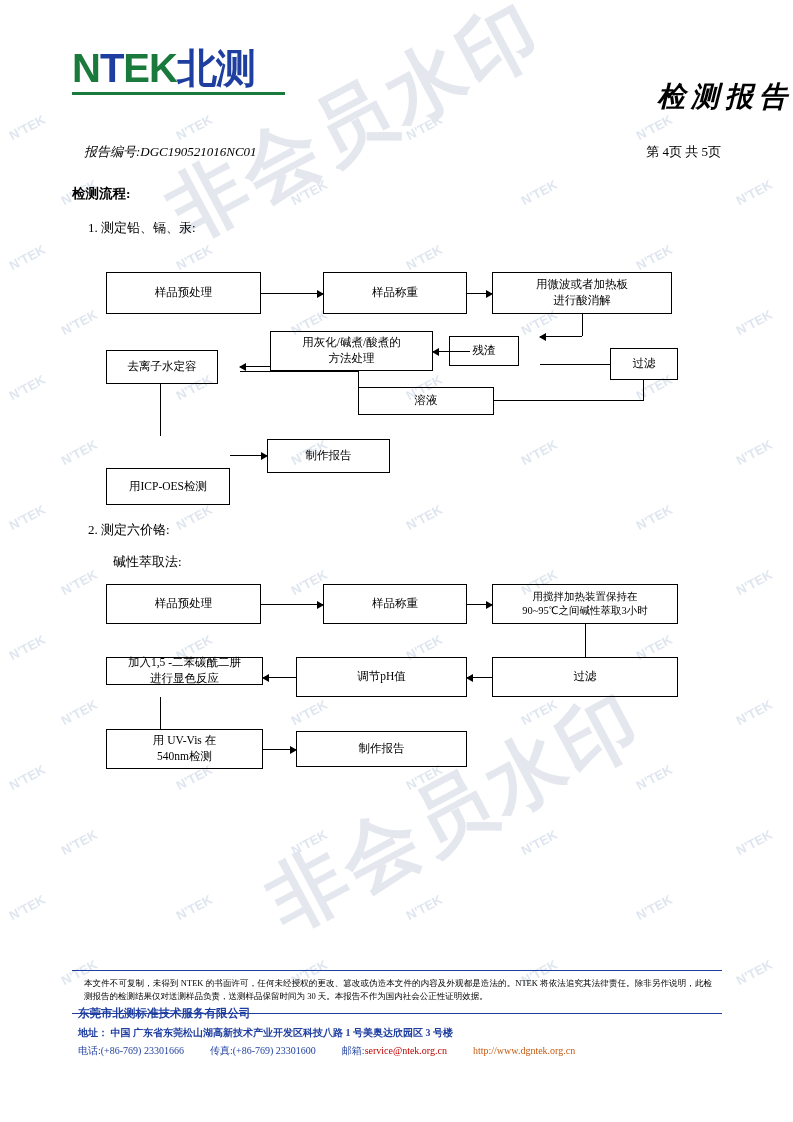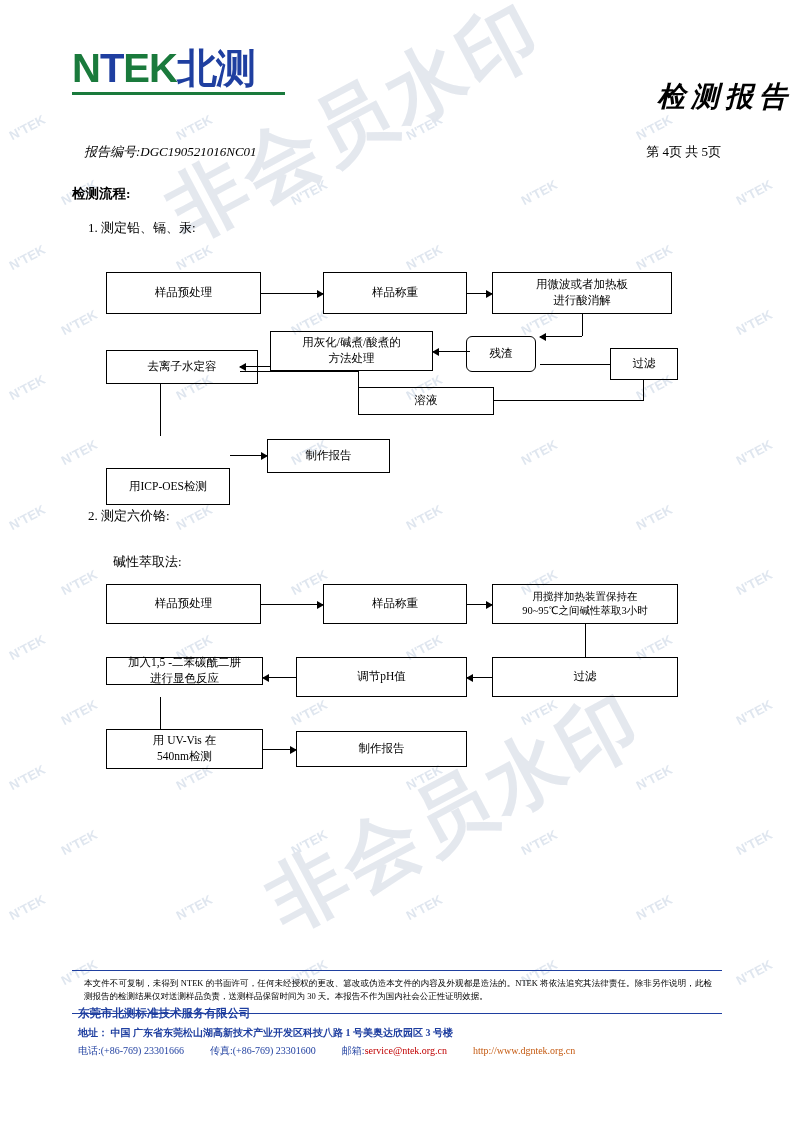--- a/index.html
+++ b/index.html
@@ -101,21 +101,21 @@
     left: 72px; top: 185px;
     font-size: 13.5px;
     font-weight: bold;
   }
 
   .step-label {
     position: absolute;
     font-size: 13px;
   }
   .step1 { left: 88px; top: 219px; }
-  .step2 { left: 88px; top: 507px; }
+  .step2 { left: 88px; top: 521px; }
   .step2b { left: 113px; top: 553px; }
 
   
   .box {
     position: absolute;
     border: 1px solid #000;
     background: transparent;
     display: flex;
     align-items: center;
     justify-content: center;
@@ -282,27 +282,27 @@
   <div class="box" style="left:323px; top:272px; width:144px; height:42px;">样品称重</div>
   <div class="arrow" style="left:467px; top:293px; width:25px;"></div>
   <div class="box" style="left:492px; top:272px; width:180px; height:42px; white-space:pre-line;">用微波或者加热板
 进行酸消解</div>
 
   <div class="line" style="left:582px; top:314px; width:1px; height:22px;"></div>
   <div class="arrow left" style="left:540px; top:336px; width:42px;"></div>
 
   <div class="box" style="left:270px; top:331px; width:163px; height:40px; white-space:pre-line;">用灰化/碱煮/酸煮的
 方法处理</div>
-  <div class="box" style="left:466px; top:336px; width:70px; height:36px;border-radius:6px;">残渣</div>
+  <div class="box" style="left:449px; top:336px; width:70px; height:30px;">残渣</div>
   <div class="arrow left" style="left:433px; top:351px; width:37px;"></div>
 
   <div class="box" style="left:610px; top:348px; width:68px; height:32px;">过滤</div>
   <div class="line" style="left:540px; top:364px; width:70px; height:1px;"></div>
 
-  <div class="box" style="left:106px; top:350px; width:152px; height:34px;">去离子水定容</div>
+  <div class="box" style="left:106px; top:350px; width:112px; height:34px;">去离子水定容</div>
   <div class="arrow left" style="left:240px; top:366px; width:30px;"></div>
 
   <div class="box" style="left:358px; top:387px; width:136px; height:28px;">溶液</div>
   <div class="line" style="left:494px; top:400px; width:150px; height:1px;"></div>
   <div class="line" style="left:643px; top:380px; width:1px; height:21px;"></div>
   <div class="line" style="left:358px; top:371px; width:1px; height:30px;"></div>
   <div class="line" style="left:240px; top:371px; width:119px; height:1px;"></div>
 
   <div class="line" style="left:160px; top:384px; width:1px; height:52px;"></div>
   <div class="box" style="left:106px; top:436px; width:124px; height:37px;margin-top:32px;">用ICP-OES检测</div>

